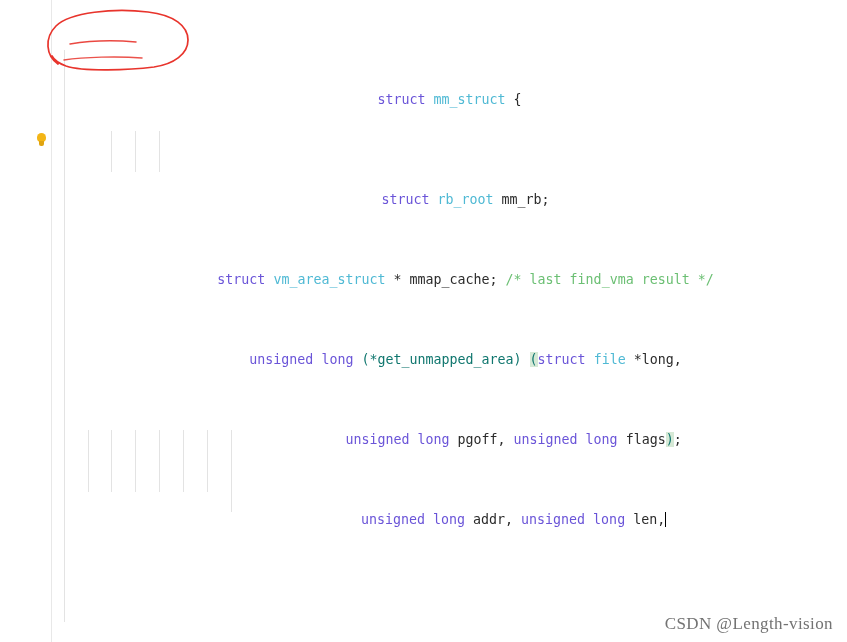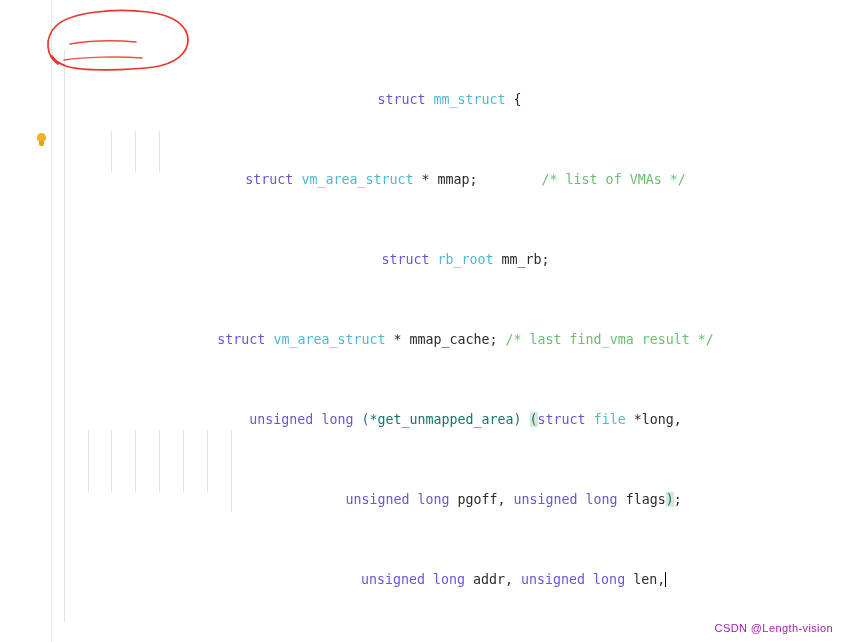--- a/index.html
+++ b/index.html
@@ -40,22 +40,22 @@
   
   .caret{display:inline-block;width:1px;height:15px;background:#000;
          vertical-align:-3px;margin-left:0px;}
 
   
   .annot{position:absolute;left:18px;top:4px;width:200px;height:72px;
          pointer-events:none;}
 
   
   .wm{position:absolute;right:14px;bottom:8px;
-      font-family:Liberation Sans, sans-serif;font-size:11px;
-      color:#a21caf;letter-spacing:.4px;}
+      font-family:Liberation Serif, serif;font-size:17px;
+      color:#737373;letter-spacing:.4px;}
 </style>
 </head>
 <body>
 
 <div id="editor">
 
   <div class="gutter"></div>
   <div class="gutter-sep"></div>
   <div class="bulb">
     <div class="glass"></div>
@@ -73,21 +73,20 @@
   <div class="guide" style="left:159px;top:430px;height:62px;"></div>
   <div class="guide" style="left:183px;top:430px;height:62px;"></div>
   <div class="guide" style="left:207px;top:430px;height:62px;"></div>
   <div class="guide" style="left:231px;top:430px;height:82px;"></div>
   <div class="guide" style="left:64px;top:512px;height:52px;"></div>
 
   <div class="code">
 
     <div class="ln"><span class="kw">struct</span> <span class="typ">mm_struct</span><span class="id"> {</span></div>
 
-    <div class="ln">    <span class="kw">struct</span> <span class="typ">vm_area_struct</span> <span class="id">* mmap;</span>        <span class="cm">/* list of VMAs */</span></div>
 
     <div class="ln">    <span class="kw">struct</span> <span class="typ">rb_root</span> <span class="id">mm_rb;</span></div>
 
     <div class="ln">    <span class="kw">struct</span> <span class="typ">vm_area_struct</span> <span class="id">* mmap_cache;</span> <span class="cm">/* last find_vma result */</span></div>
 
     <div class="ln">    <span class="kw">unsigned</span> <span class="kw">long</span> <span class="pn">(*get_unmapped_area) </span><span class="pn hl">(</span><span class="kw">struct</span> <span class="typ">file</span> <span class="id">*long,</span></div>
 
     <div class="ln">                <span class="kw">unsigned</span> <span class="kw">long</span> <span class="id">pgoff, </span><span class="kw">unsigned</span> <span class="kw">long</span> <span class="id">flags</span><span class="pn hl">)</span><span class="id">;</span></div>
 
     <div class="ln">                <span class="kw">unsigned</span> <span class="kw">long</span> <span class="id">addr, </span><span class="kw">unsigned</span> <span class="kw">long</span> <span class="id">len,</span><span class="caret"></span></div>

